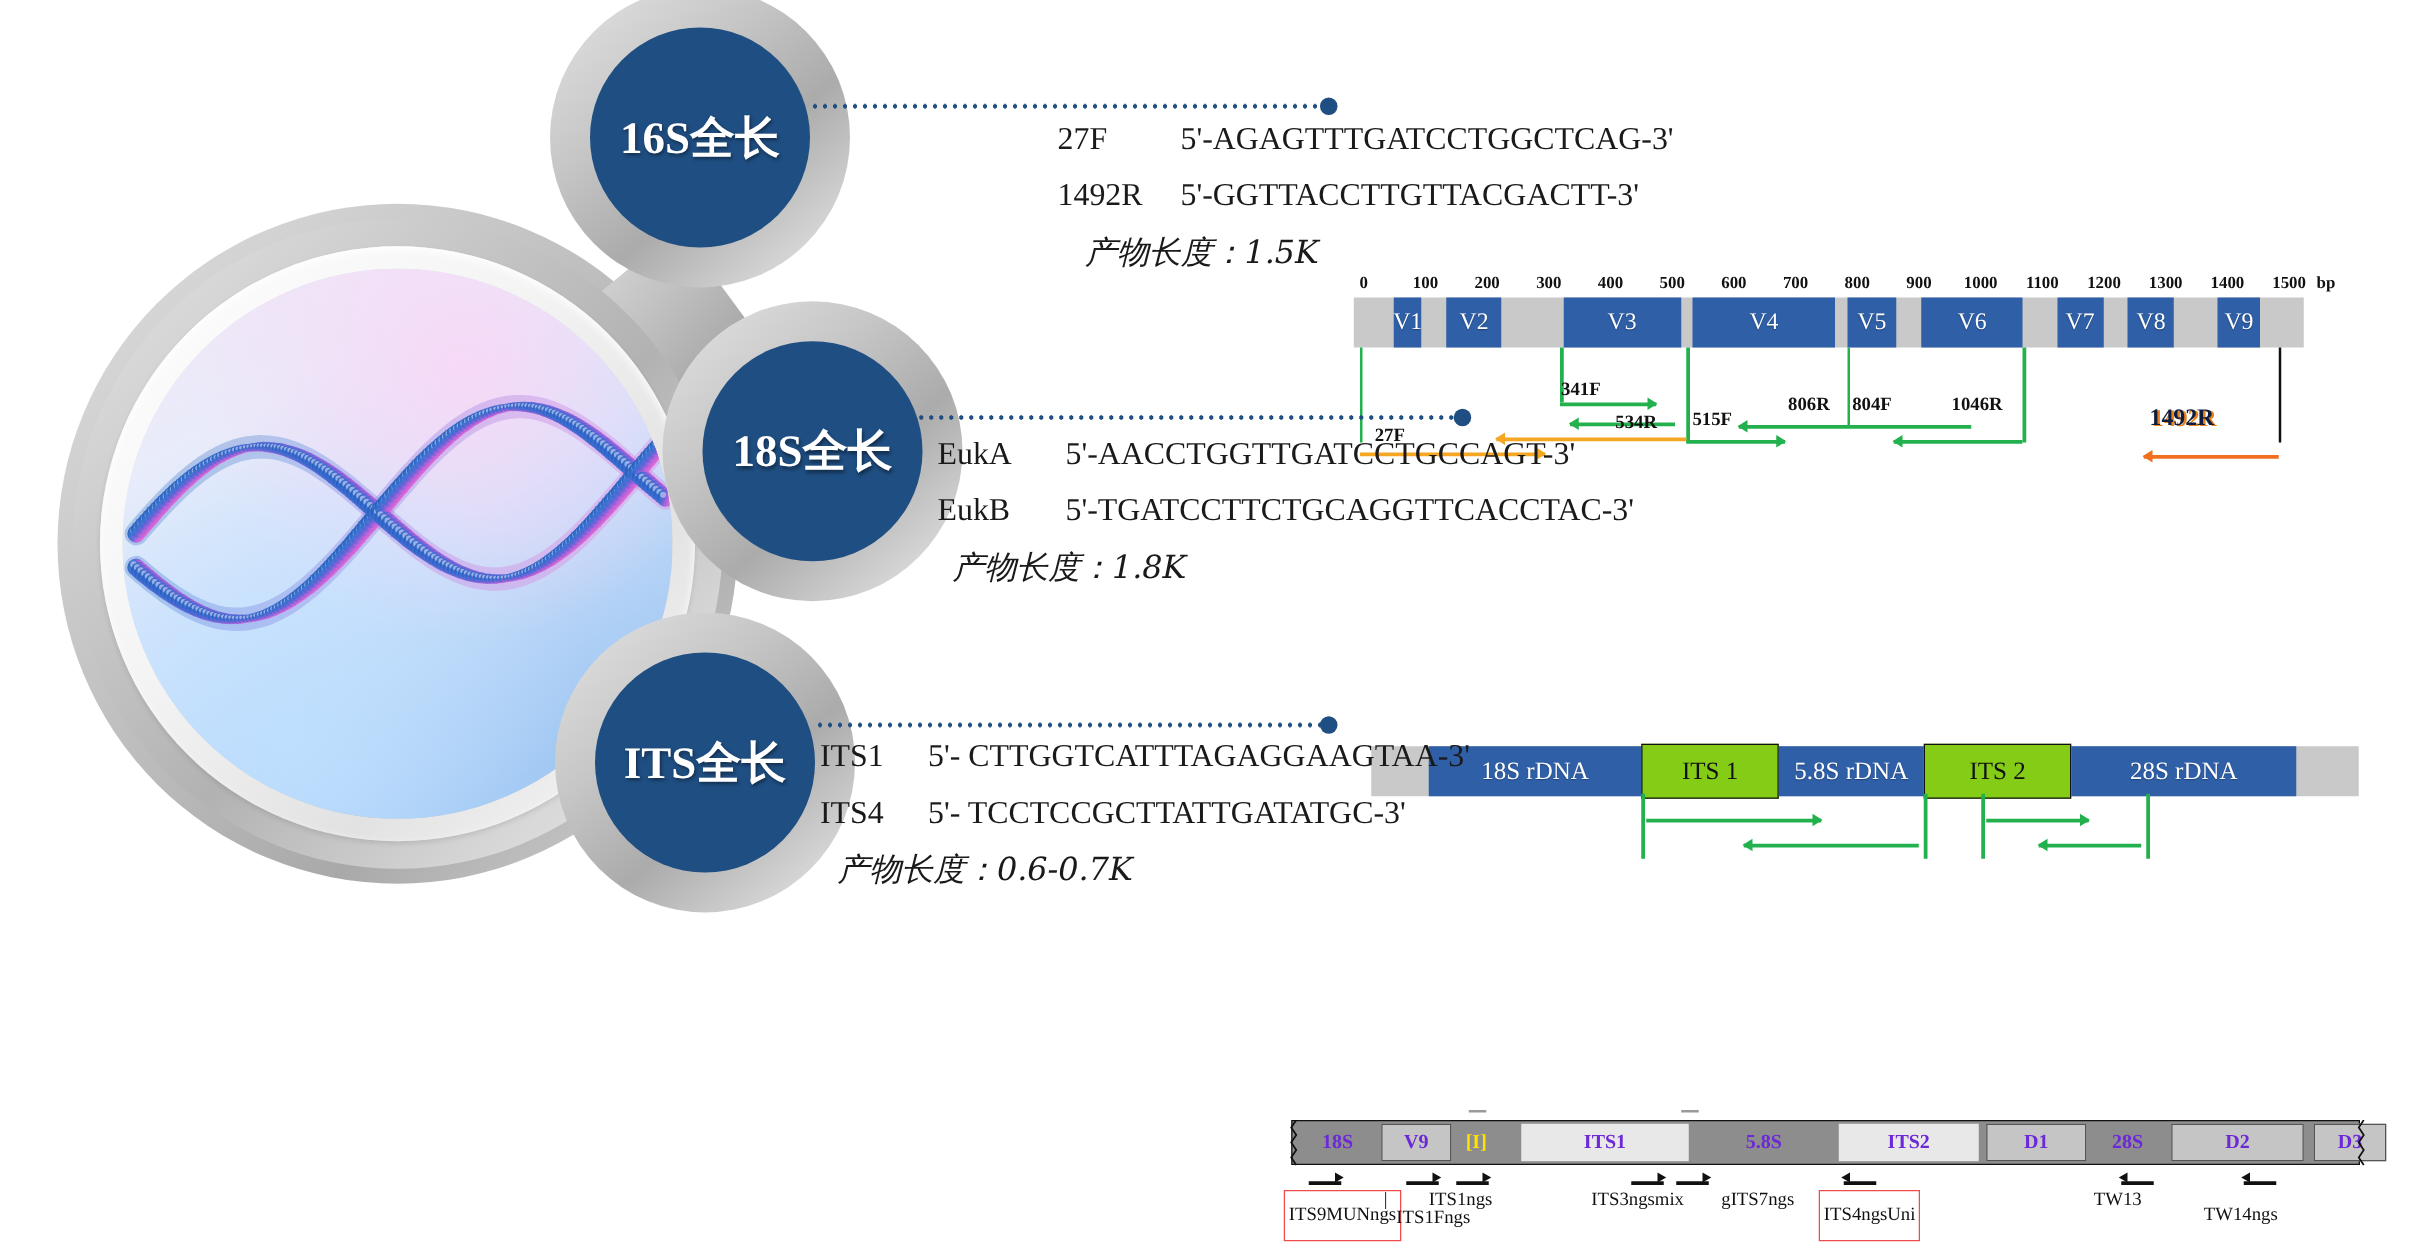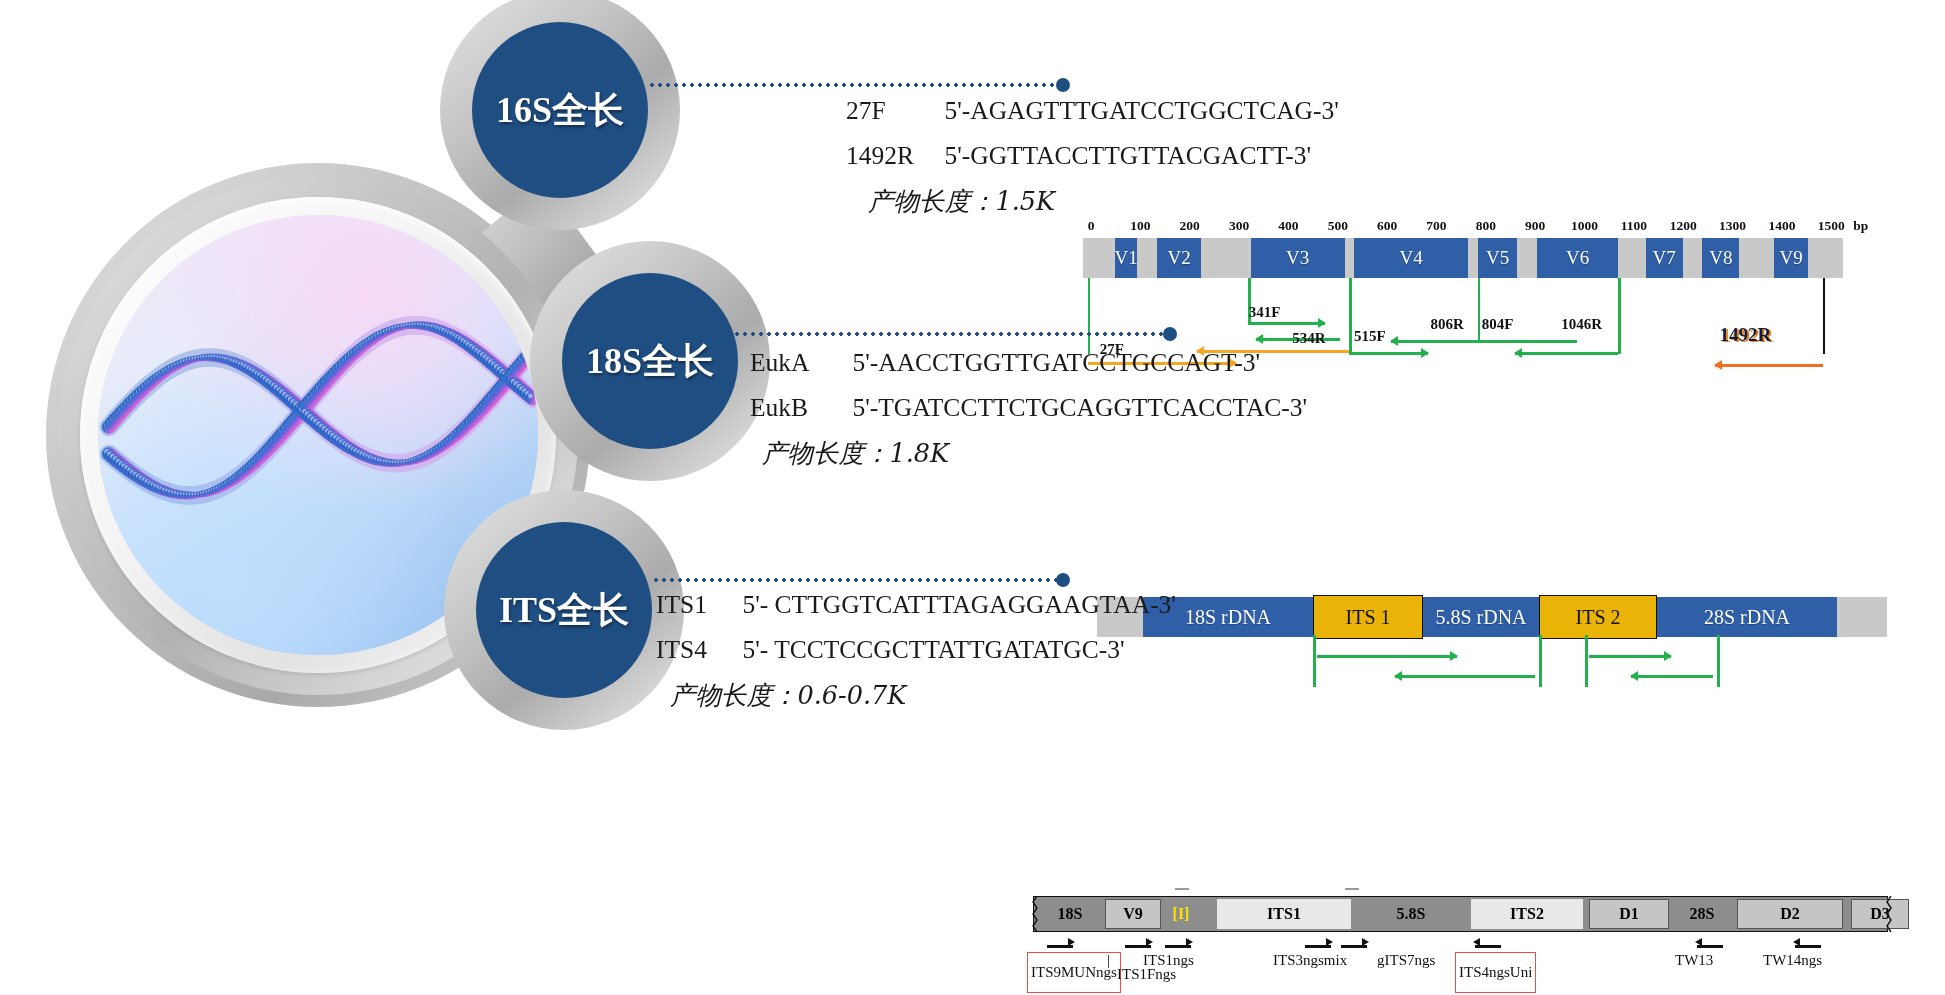--- a/index.html
+++ b/index.html
@@ -86,30 +86,30 @@
   .lbl { position:absolute; font-size:15px; font-weight:bold; color:#111;
          font-family:"Liberation Serif", serif; white-space:nowrap; }
   .lbl.shadow-orange { color:#0f1d3d; text-shadow:2px 1px 0 #e8821e; font-size:19px; }
 
   
   .diag18 { position:absolute; left:1097px; top:597px; width:800px; height:90px; }
   .rd-bar { position:absolute; left:0; top:0; height:40px; width:790px; background:#c9c9c9; }
   .rd-blue { position:absolute; top:0; height:40px; background:#2f5fa7; color:#fff;
              display:flex; align-items:center; justify-content:center; font-size:20px;
              text-shadow:0 1px 1px rgba(0,0,0,.3); white-space:nowrap; }
-  .rd-white { position:absolute; top:-2px; height:44px; background:#eab308; border:1.6px solid #111;
+  .rd-white { position:absolute; top:-2px; height:44px; background:#84cc16; border:1.6px solid #111;
               color:#111; display:flex; align-items:center; justify-content:center;
               font-size:20px; white-space:nowrap; }
 
   
   .diagits { position:absolute; left:1025px; top:888px; width:880px; height:100px; }
   .its-bar { position:absolute; left:8px; top:8px; height:36px; width:855px;
              background:#8d8d8d; border:1.4px solid #111; }
   .its-seg { position:absolute; top:3px; height:30px; display:flex; align-items:center;
-             justify-content:center; font-size:16px; font-weight:bold; color:#000000;
+             justify-content:center; font-size:16px; font-weight:bold; color:#6d28d9;
              font-family:"Liberation Serif", serif; white-space:nowrap; }
   .its-seg.light { background:#e8e8e8; }
   .its-seg.boxed { border:1.4px solid #555; background:#c5c5c5; }
   .its-seg.nobox { background:transparent; }
   .prim { position:absolute; height:12px; }
   .prim .pshaft { position:absolute; left:0; bottom:0; height:3px; background:#111; }
   .prim .phead { position:absolute; width:0; height:0; }
   .prim-lbl { position:absolute; font-size:15px; color:#111;
               font-family:"Liberation Serif", serif; white-space:nowrap; }
   .prim-lbl.redbox { border:1.3px solid #ef4b4b; padding:11px 3px; }
@@ -1053,21 +1053,21 @@
         <div class="pshaft" style="width: 26px;"></div>
         <div class="phead" style="bottom: 2px; left: -2px; border-top: 4px solid transparent; border-bottom: 4px solid transparent; border-right: 7px solid rgb(17, 17, 17);"></div>
       </div>
       <div class="prim-lbl redbox" style="left: 2px; top: 64px;">ITS9MUNngs</div>
       <div class="prim-lbl" style="left: 92px; top: 78px;">ITS1Fngs</div>
       <div class="prim-lbl" style="left: 118px; top: 64px;">ITS1ngs</div>
       <div class="prim-lbl" style="left: 248px; top: 64px;">ITS3ngsmix</div>
       <div class="prim-lbl" style="left: 352px; top: 64px;">gITS7ngs</div>
       <div class="prim-lbl redbox" style="left: 430px; top: 64px;">ITS4ngsUni</div>
       <div class="prim-lbl" style="left: 650px; top: 64px;">TW13</div>
-      <div class="prim-lbl" style="left: 738px; top: 64px;">TW14ngs</div>
+      <div class="prim-lbl" style="left: 738px; top: 76px;">TW14ngs</div>
       <div class="pipe" style="left: 82px; top: 64px;">|</div>
       <svg width="10" height="38" style="position: absolute; left: 7px; top: 8px;">
         <path d="M 5 0 L 1 6 L 5 12 L 1 18 L 5 24 L 1 30 L 5 36" stroke="#111" fill="none" stroke-width="1.4"></path>
       </svg>
       <svg width="10" height="38" style="position: absolute; left: 861px; top: 8px;">
         <path d="M 5 0 L 1 6 L 5 12 L 1 18 L 5 24 L 1 30 L 5 36" stroke="#111" fill="none" stroke-width="1.4"></path>
       </svg>
     </div>
 
 </div>

